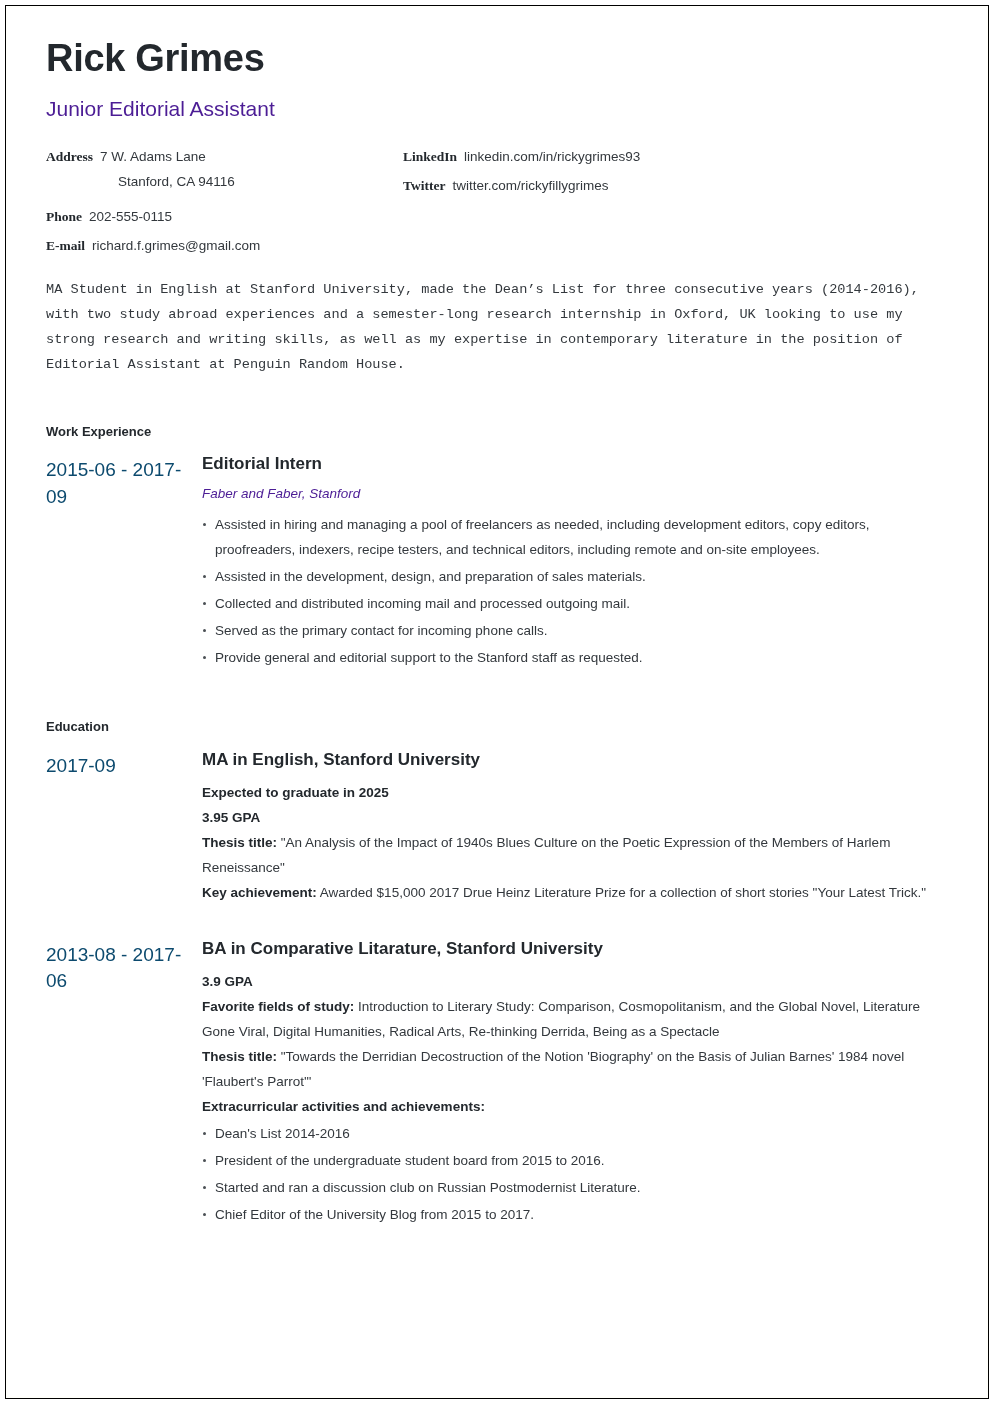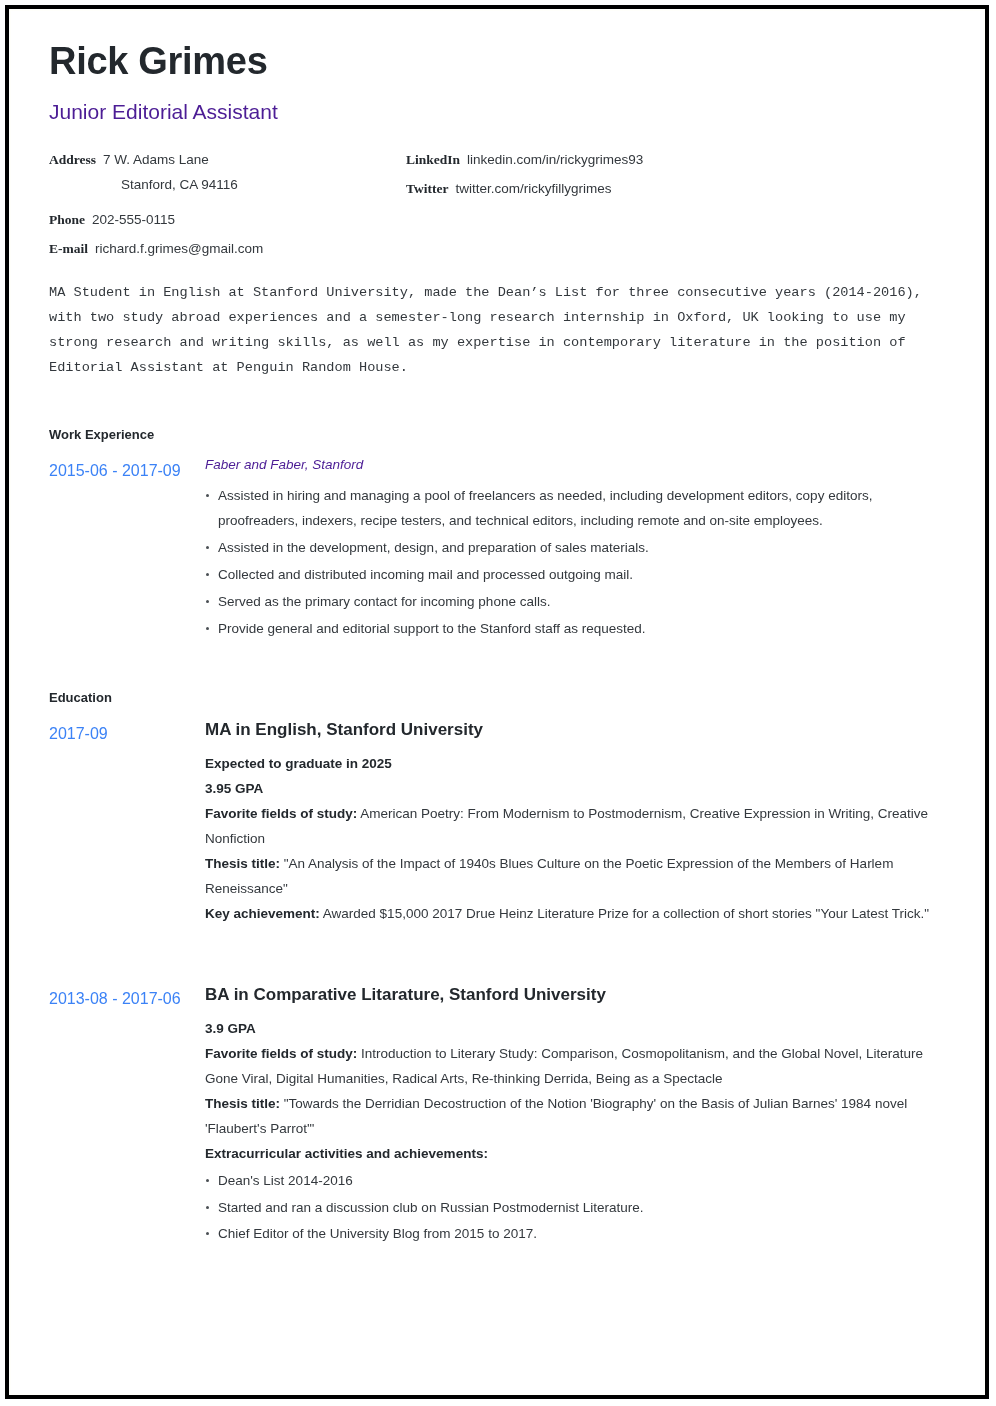--- a/index.html
+++ b/index.html
@@ -15,21 +15,21 @@
     -webkit-font-smoothing: antialiased;
   }
 
   
   .page-frame {
     position: absolute;
     left: 5px;
     top: 5px;
     width: 984px;
     height: 1394px;
-    border: 4px solid #000000;
+    border: 1px solid #000000;
     background: #fffffb;
     box-sizing: border-box;
   }
   .page-inner {
     position: absolute;
     left: 2px;
     top: 2px;
     right: 2px;
     bottom: 2px;
     background: #ffffff;
@@ -119,22 +119,22 @@
   .entry {
     position: relative;
     display: flex;
     margin-bottom: 26px;
   }
   .entry:last-child { margin-bottom: 0; }
 
   .entry-date {
     width: 156px;
     flex: 0 0 156px;
-    font-size: 16px;
-    color: #3b82f6;
+    font-size: 19px;
+    color: #0c4a6e;
     padding-top: 4px;
     line-height: 1.4;
   }
   .entry-body {
     flex: 1 1 auto;
     min-width: 0;
   }
   .entry-title {
     font-size: 17px;
     font-weight: bold;
@@ -236,61 +236,62 @@
     </div>
 
     <p class="summary">MA Student in English at Stanford University, made the Dean’s List for three consecutive years (2014-2016), with two study abroad experiences and a semester-long research internship in Oxford, UK looking to use my strong research and writing skills, as well as my expertise in contemporary literature in the position of Editorial Assistant at Penguin Random House.</p>
 
     <div class="section">
       <h2 class="section-title">Work Experience</h2>
 
       <div class="entry">
         <div class="entry-date">2015-06 - 2017-09</div>
         <div class="entry-body">
+          <div class="entry-title">Editorial Intern</div>
           <div class="entry-sub">Faber and Faber, Stanford</div>
           <ul class="bullets">
             <li>Assisted in hiring and managing a pool of freelancers as needed, including development editors, copy editors, proofreaders, indexers, recipe testers, and technical editors, including remote and on-site employees.</li>
             <li>Assisted in the development, design, and preparation of sales materials.</li>
             <li>Collected and distributed incoming mail and processed outgoing mail.</li>
             <li>Served as the primary contact for incoming phone calls.</li>
             <li>Provide general and editorial support to the Stanford staff as requested.</li>
           </ul>
         </div>
       </div>
     </div>
 
     <div class="section">
       <h2 class="section-title">Education</h2>
 
-      <div class="entry" style="margin-bottom:58px;">
+      <div class="entry" style="margin-bottom:32px;">
         <div class="entry-date">2017-09</div>
         <div class="entry-body">
           <div class="entry-title">MA in English, Stanford University</div>
           <div class="detail-group">
             <p class="detail bold-only">Expected to graduate in 2025</p>
             <p class="detail bold-only">3.95 GPA</p>
-            <p class="detail"><span class="lbl">Favorite fields of study:</span> <span>American Poetry: From Modernism to Postmodernism, Creative Expression in Writing, Creative Nonfiction</span></p>
             <p class="detail"><span class="lbl">Thesis title:</span> <span>"An Analysis of the Impact of 1940s Blues Culture on the Poetic Expression of the Members of Harlem Reneissance"</span></p>
             <p class="detail"><span class="lbl">Key achievement:</span> <span>Awarded $15,000 2017 Drue Heinz Literature Prize for a collection of short stories "Your Latest Trick."</span></p>
           </div>
         </div>
       </div>
 
       <div class="entry">
         <div class="entry-date">2013-08 - 2017-06</div>
         <div class="entry-body">
           <div class="entry-title">BA in Comparative Litarature, Stanford University</div>
           <div class="detail-group">
             <p class="detail bold-only">3.9 GPA</p>
             <p class="detail"><span class="lbl">Favorite fields of study:</span> <span>Introduction to Literary Study: Comparison, Cosmopolitanism, and the Global Novel, Literature Gone Viral, Digital Humanities, Radical Arts, Re-thinking Derrida, Being as a Spectacle</span></p>
             <p class="detail"><span class="lbl">Thesis title:</span> <span>"Towards the Derridian Decostruction of the Notion 'Biography' on the Basis of Julian Barnes' 1984 novel 'Flaubert's Parrot'"</span></p>
             <p class="detail bold-only">Extracurricular activities and achievements:</p>
           </div>
           <ul class="bullets" style="margin-top:2px;">
             <li>Dean's List 2014-2016</li>
+            <li>President of the undergraduate student board from 2015 to 2016.</li>
             <li>Started and ran a discussion club on Russian Postmodernist Literature.</li>
             <li>Chief Editor of the University Blog from 2015 to 2017.</li>
           </ul>
         </div>
       </div>
 
     </div>
 
   </div>
  </div>

